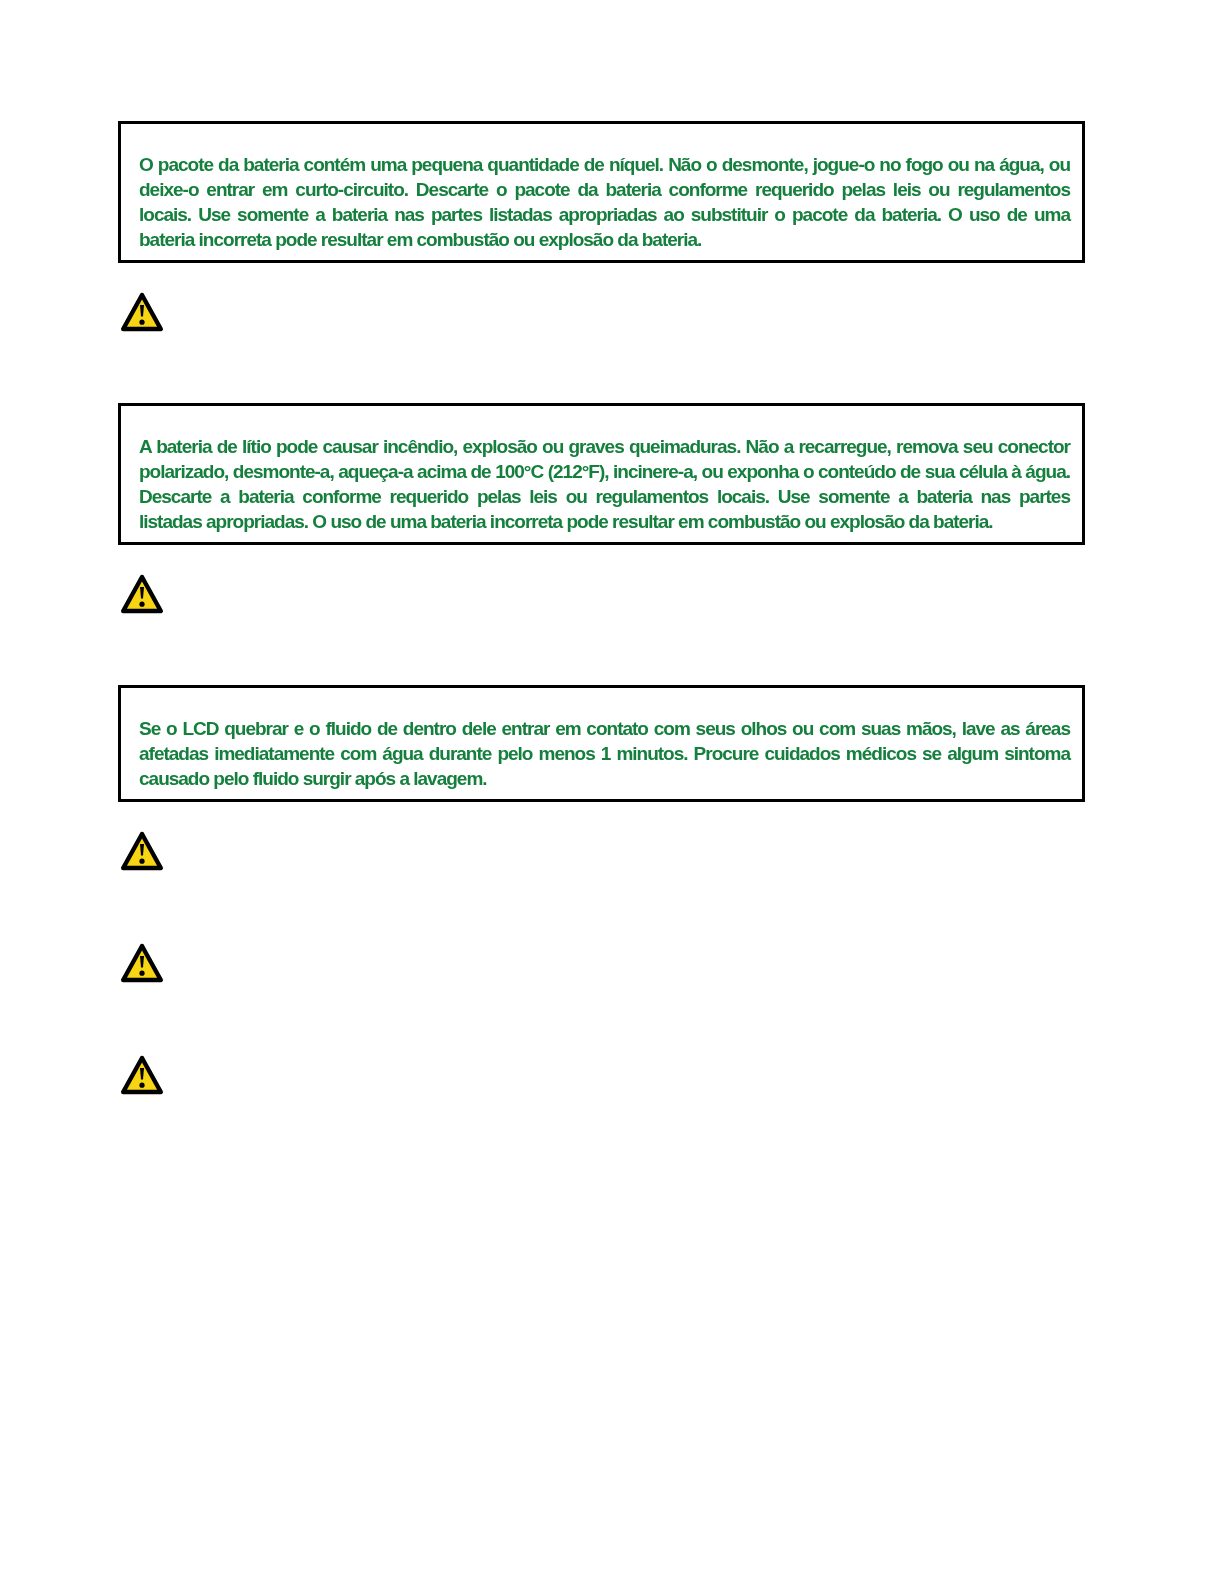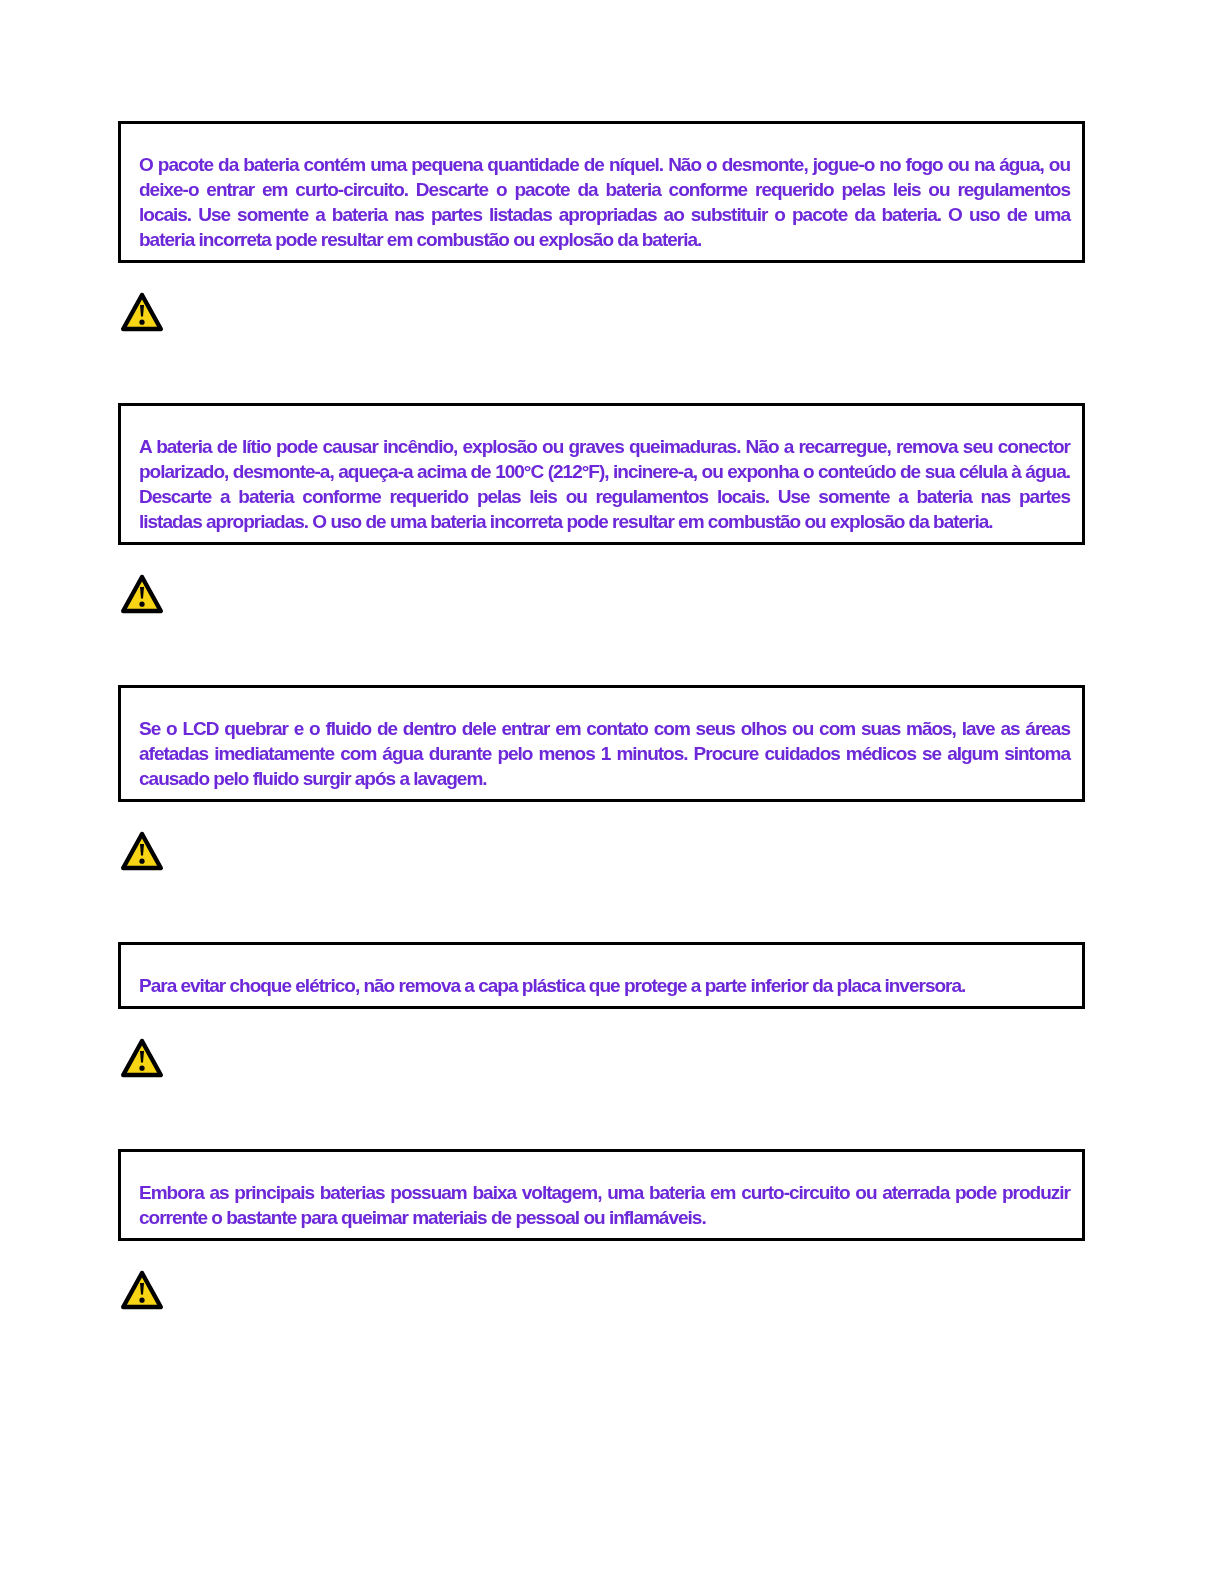--- a/index.html
+++ b/index.html
@@ -30,21 +30,21 @@
     padding: 28px 12px 8px 18px;
     background: #ffffff;
   }
   .warning-box p {
     margin: 0;
     font-size: 19px;
     font-weight: bold;
     line-height: 25px;
     letter-spacing: -1px;
     text-align: justify;
-    color: #6d28d9;
+    color: #15803d;
   }
   .warning-icon {
     width: 44px;
     height: 42px;
     margin: 28px 0 70px 2px;
   }
   .warning-icon svg {
     display: block;
     width: 44px;
     height: 42px;
@@ -88,36 +88,30 @@
     <div class="warning-icon">
       <svg viewBox="0 0 110 105" xmlns="http://www.w3.org/2000/svg">
         <path d="M55 10 L102 95 L8 95 Z" fill="#f7d515" stroke="#000000" stroke-width="11" stroke-linejoin="round"></path>
         <path d="M50 35 h10 l-2.5 29 h-5 Z" fill="#000000"></path>
         <circle cx="55" cy="78" r="6.5" fill="#000000"></circle>
       </svg>
     </div>
   </section>
 
   <section class="warning-block">
-    <div class="warning-box">
-      <p>Para evitar choque elétrico, não remova a capa plástica que protege a parte inferior da placa inversora.</p>
-    </div>
     <div class="warning-icon">
       <svg viewBox="0 0 110 105" xmlns="http://www.w3.org/2000/svg">
         <path d="M55 10 L102 95 L8 95 Z" fill="#f7d515" stroke="#000000" stroke-width="11" stroke-linejoin="round"></path>
         <path d="M50 35 h10 l-2.5 29 h-5 Z" fill="#000000"></path>
         <circle cx="55" cy="78" r="6.5" fill="#000000"></circle>
       </svg>
     </div>
   </section>
 
   <section class="warning-block">
-    <div class="warning-box">
-      <p>Embora as principais baterias possuam baixa voltagem, uma bateria em curto-circuito ou aterrada pode produzir corrente o bastante para queimar materiais de pessoal ou inflamáveis.</p>
-    </div>
     <div class="warning-icon">
       <svg viewBox="0 0 110 105" xmlns="http://www.w3.org/2000/svg">
         <path d="M55 10 L102 95 L8 95 Z" fill="#f7d515" stroke="#000000" stroke-width="11" stroke-linejoin="round"></path>
         <path d="M50 35 h10 l-2.5 29 h-5 Z" fill="#000000"></path>
         <circle cx="55" cy="78" r="6.5" fill="#000000"></circle>
       </svg>
     </div>
   </section>
 
 </div>

